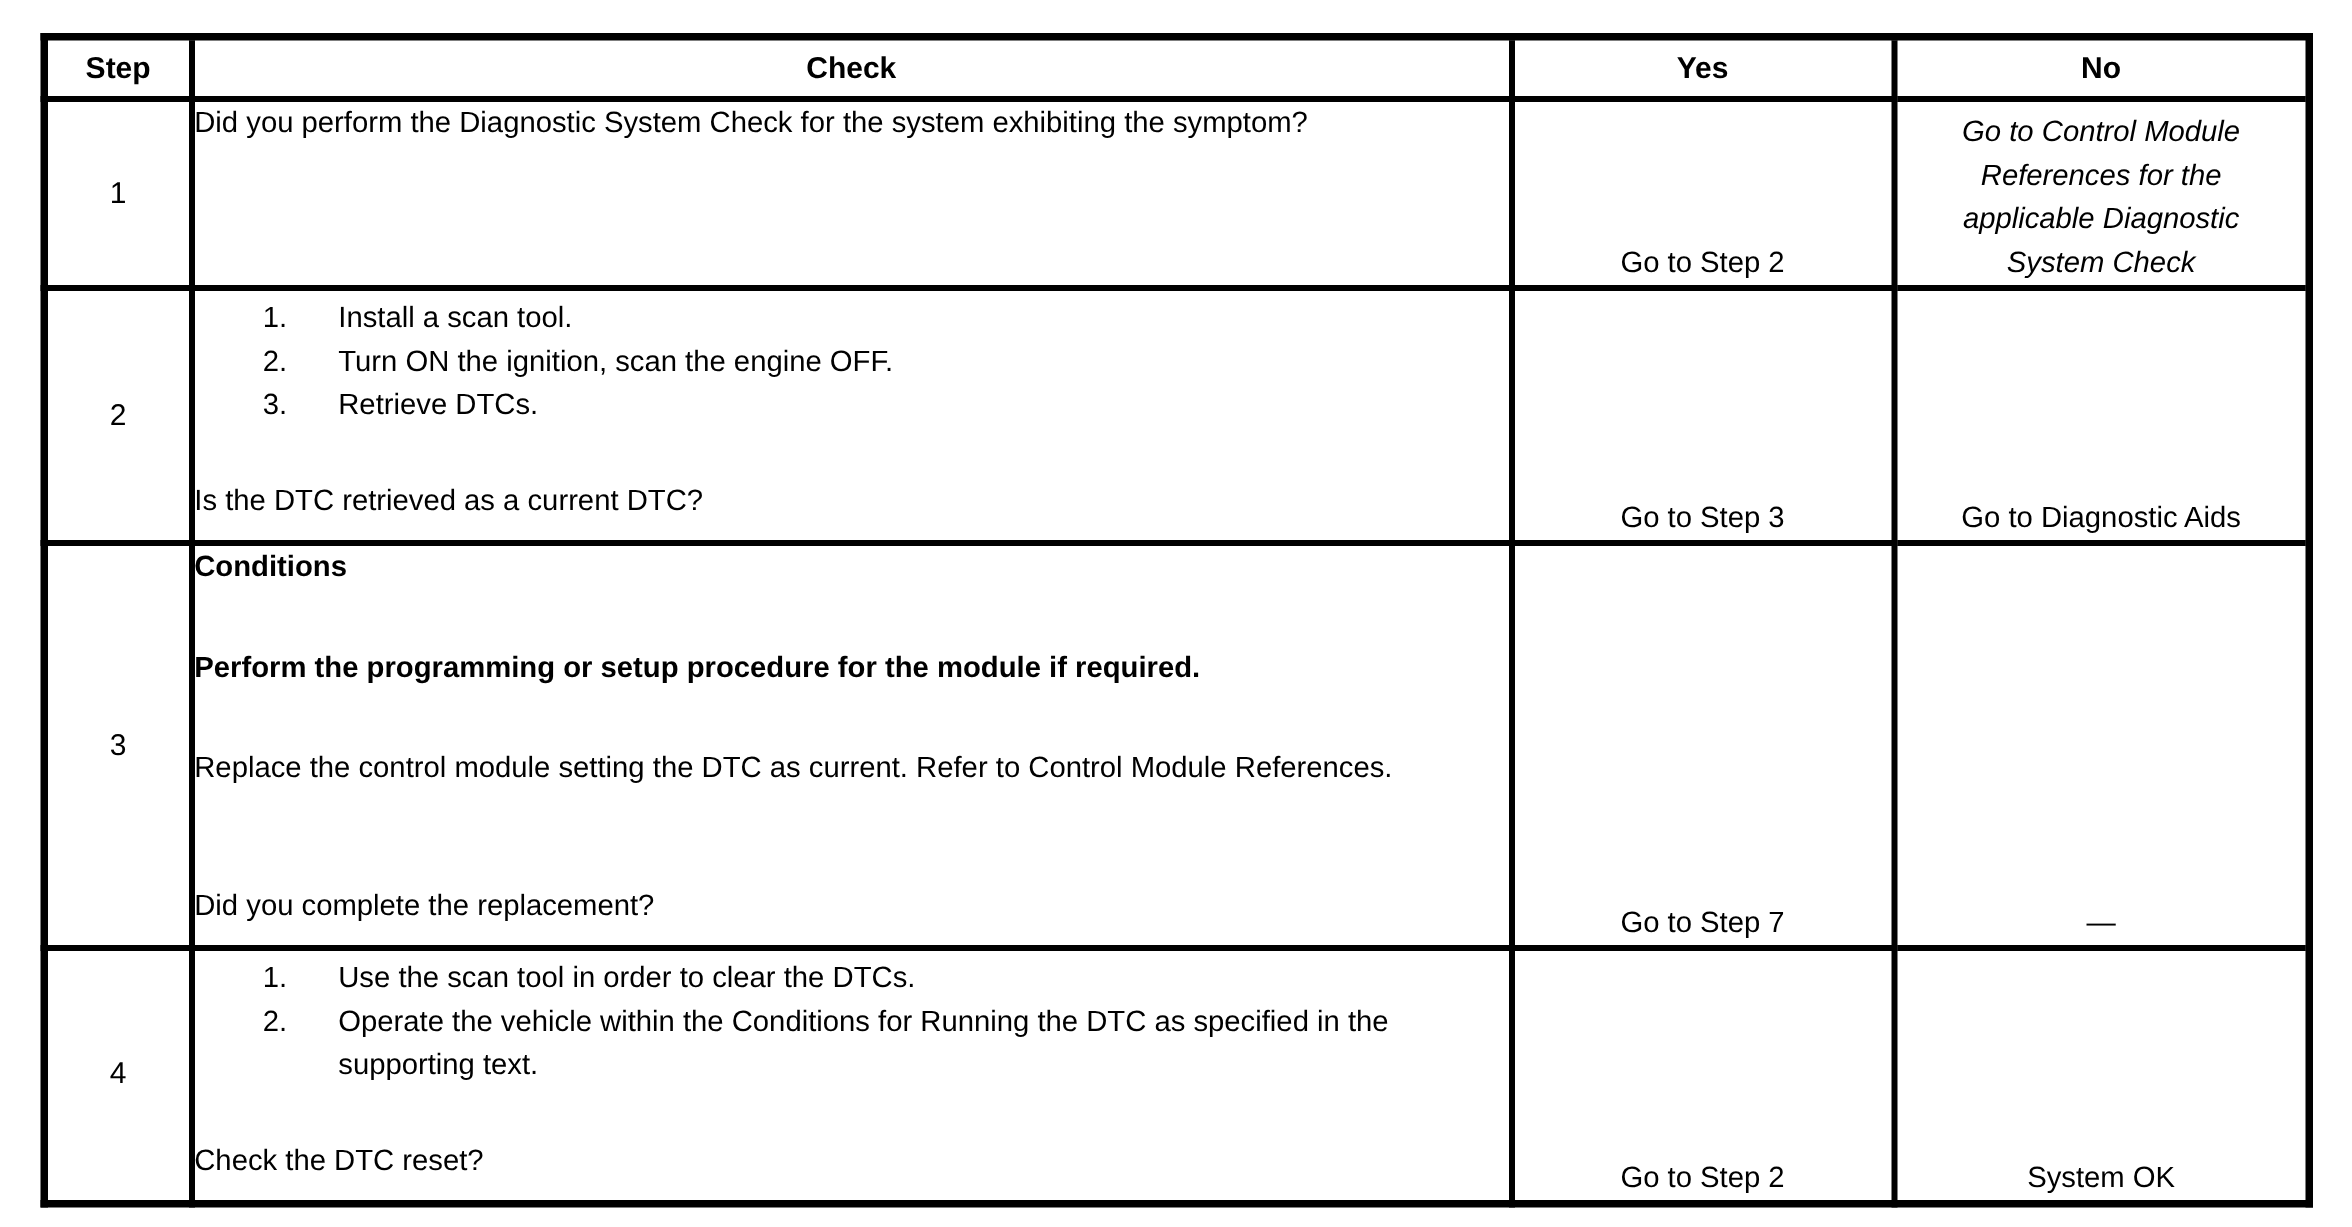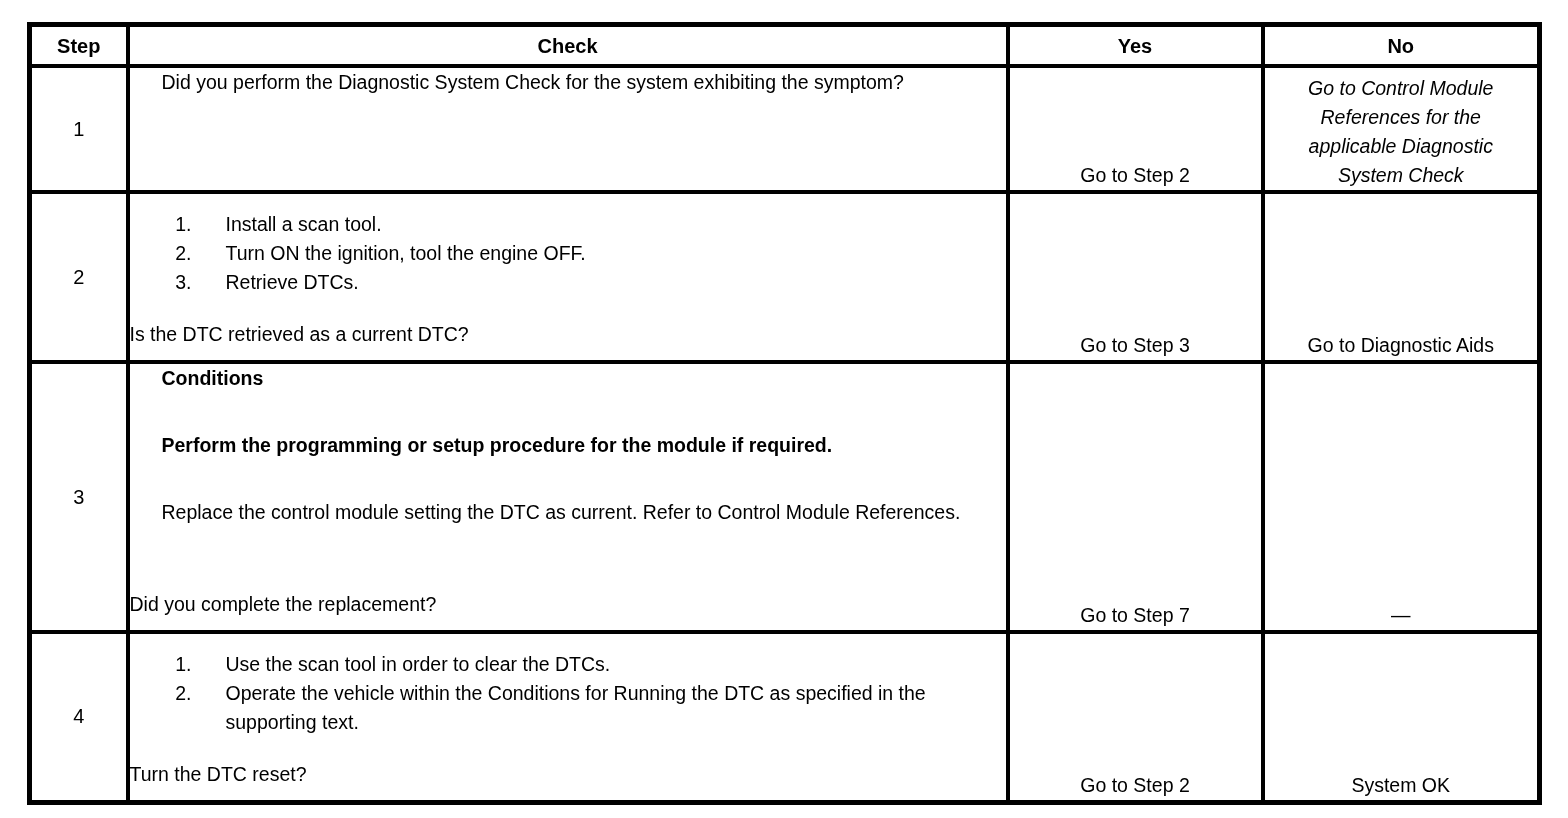--- a/index.html
+++ b/index.html
@@ -53,28 +53,28 @@
   }
   .action-flex {
     display: flex;
     flex-direction: column;
     justify-content: space-between;
   }
   .af-r1 { height: 111px; }
   .af-r2 { height: 155px; }
   .af-r3 { height: 255px; }
   .af-r4 { height: 155px; }
-  .action-top p { margin: 0; padding-left: 32px; }
+  .action-top p { margin: 0; }
   .para-gap { margin-top: 38px !important; }
   .bold { font-weight: bold; }
   .wrap-replace { max-width: 830px; }
   ol.steps {
     list-style: none;
     margin: 0;
-    padding: 16px 0 0 36px;
+    padding: 4px 0 0 36px;
   }
   ol.steps li {
     margin: 0;
   }
   li .num {
     display: inline-block;
     width: 26px;
     text-align: right;
     margin-right: 34px;
     vertical-align: top;
@@ -140,21 +140,21 @@
         </td>
       </tr>
 
       <tr class="r2">
         <td class="step-cell">2</td>
         <td class="action-cell">
           <div class="action-flex af-r2">
             <div class="action-top">
               <ol class="steps">
                 <li><span class="num">1.</span><span class="li-text">Install a scan tool.</span></li>
-                <li><span class="num">2.</span><span class="li-text">Turn ON the ignition, tool the engine OFF.</span></li>
+                <li><span class="num">2.</span><span class="li-text">Turn ON the ignition, scan the engine OFF.</span></li>
                 <li><span class="num">3.</span><span class="li-text">Retrieve DTCs.</span></li>
               </ol>
             </div>
             <p class="question">Is the DTC retrieved as a current DTC?</p>
           </div>
         </td>
         <td class="yes-cell">
           <div>Go to Step 3</div>
         </td>
         <td class="no-cell">
@@ -185,21 +185,21 @@
       <tr class="r4">
         <td class="step-cell">4</td>
         <td class="action-cell">
           <div class="action-flex af-r4">
             <div class="action-top">
               <ol class="steps">
                 <li><span class="num">1.</span><span class="li-text">Use the scan tool in order to clear the DTCs.</span></li>
                 <li><span class="num">2.</span><span class="li-text">Operate the vehicle within the Conditions for Running the DTC as specified in the supporting text.</span></li>
               </ol>
             </div>
-            <p class="question">Turn the DTC reset?</p>
+            <p class="question">Check the DTC reset?</p>
           </div>
         </td>
         <td class="yes-cell">
           <div>Go to Step 2</div>
         </td>
         <td class="no-cell">
           <div>System OK</div>
         </td>
       </tr>
 

